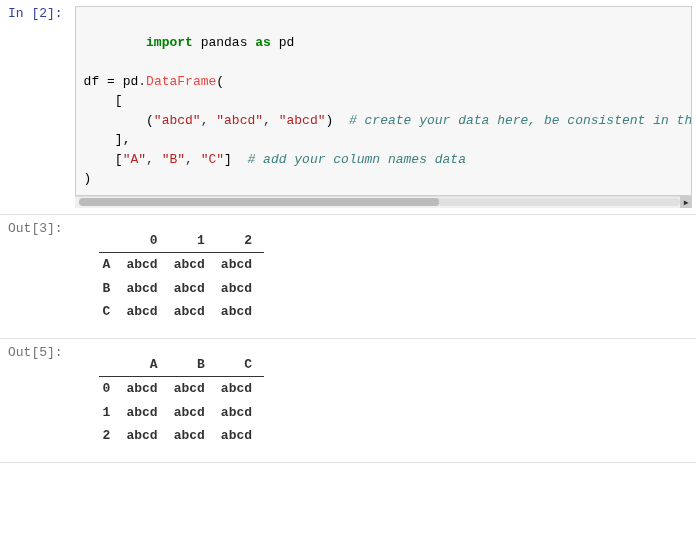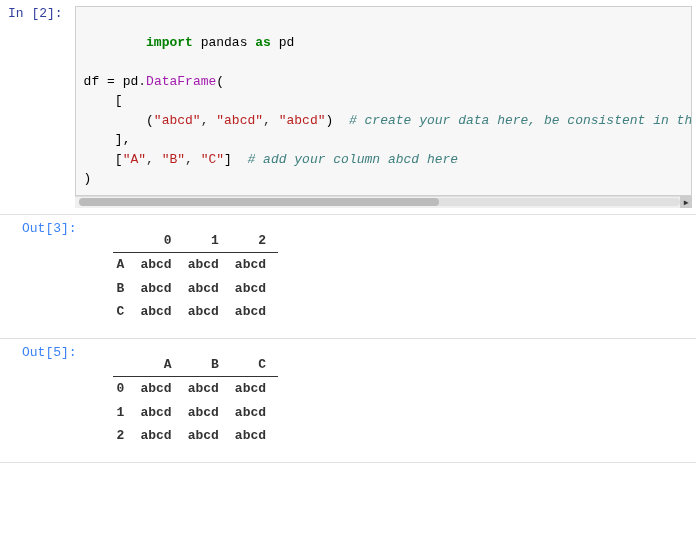--- a/index.html
+++ b/index.html
@@ -25,22 +25,21 @@
       min-width: 68px;
       padding: 6px 8px 6px 8px;
       text-align: center;
       font-size: 13px;
       color: #303f9f;
       flex-shrink: 0;
       white-space: nowrap;
     }
 
     .cell-prompt.out {
-      color: #3b82f6;
-      margin-left: 14px;
+      color: #737373;
     }
 
     .cell-content {
       flex: 1;
       padding: 6px 4px 6px 4px;
       overflow: hidden;
     }
 
     
     .code-area {
@@ -62,21 +61,21 @@
       background: #f0f0f0;
     }
     .code-area::-webkit-scrollbar-thumb {
       background: #ccc;
       border-radius: 4px;
     }
 
     
     .kw { color: #008000; font-weight: bold; text-align: right; }
     .mod { color: #000000; }
-    .fn { color: #a21caf; }
+    .fn { color: #ef4444; }
     .str { color: #ba2121; }
     .comment { color: #408080; font-style: italic; }
     .var { color: #000000; }
     .punc { color: #000000; }
 
     
     .output-area {
       padding: 4px 8px;
       font-family: 'Courier New', Courier, monospace;
       font-size: 13px;
@@ -171,21 +170,21 @@
   <div class="cell">
     <div class="cell-prompt">In [2]:</div>
     <div class="cell-content">
       <div class="code-area">
         <span class="kw">import</span> <span class="mod">pandas</span> <span class="kw">as</span> <span class="var">pd</span>
 
 <span class="var">df</span> <span class="punc">=</span> <span class="mod">pd</span>.<span class="fn">DataFrame</span><span class="punc">(</span>
     <span class="punc">[</span>
         <span class="punc">(</span><span class="str">"abcd"</span>, <span class="str">"abcd"</span>, <span class="str">"abcd"</span><span class="punc">)</span>  <span class="comment"># create your data here, be consistent in the</span>
     <span class="punc">],</span>
-    <span class="punc">[</span><span class="str">"A"</span>, <span class="str">"B"</span>, <span class="str">"C"</span><span class="punc">]</span>  <span class="comment"># add your column abcd here</span>
+    <span class="punc">[</span><span class="str">"A"</span>, <span class="str">"B"</span>, <span class="str">"C"</span><span class="punc">]</span>  <span class="comment"># add your column names data</span>
 <span class="punc">)</span></div>
       <div class="scrollbar-row">
         <div class="scrollbar-track">
           <div class="scrollbar-thumb"></div>
         </div>
         <div class="scroll-arrow">▶</div>
       </div>
     </div>
   </div>
 

